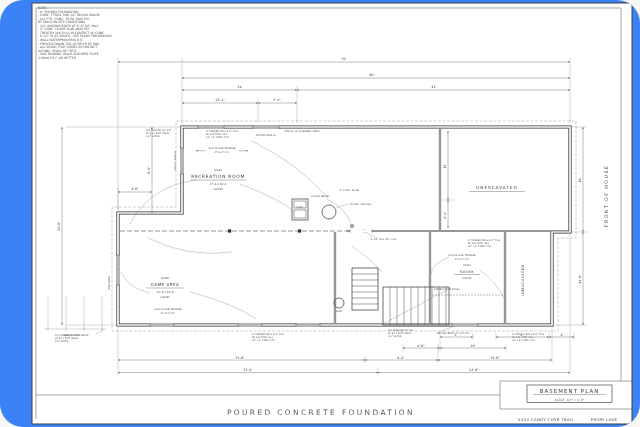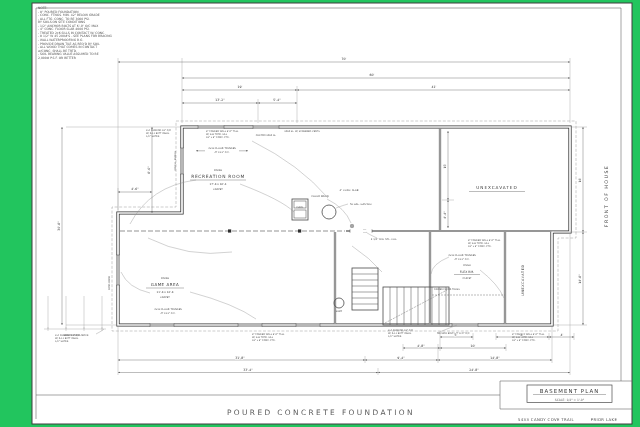--- a/index.html
+++ b/index.html
@@ -1,16 +1,16 @@
 <!DOCTYPE html>
 <html><head>
 <meta charset="utf-8">
 <style>
   html,body{margin:0;padding:0;background:#f7f7f5;}
-  .sheet{position:relative;width:640px;height:427px;background:#22c55e;overflow:hidden;}
+  .sheet{position:relative;width:640px;height:427px;background:#3b82f6;overflow:hidden;border-radius:23px;}
   svg{display:block;font-family:"DejaVu Sans",sans-serif;}
   svg text{fill:#3c3c3c;font-family:"DejaVu Sans",sans-serif;}
   .s22{font-size:2.3px;fill:#555;}
   .s24{font-size:2.5px;fill:#4a4a4a;}
   .s26{font-size:2.7px;fill:#4a4a4a;}
   .s3n{font-size:3.05px;fill:#555;}
   .s3{font-size:3.1px;}
   .s35{font-size:3.4px;letter-spacing:.6px;}
   .s4{font-size:4px;letter-spacing:.5px;}
   .s42{font-size:4.2px;letter-spacing:1px;}

